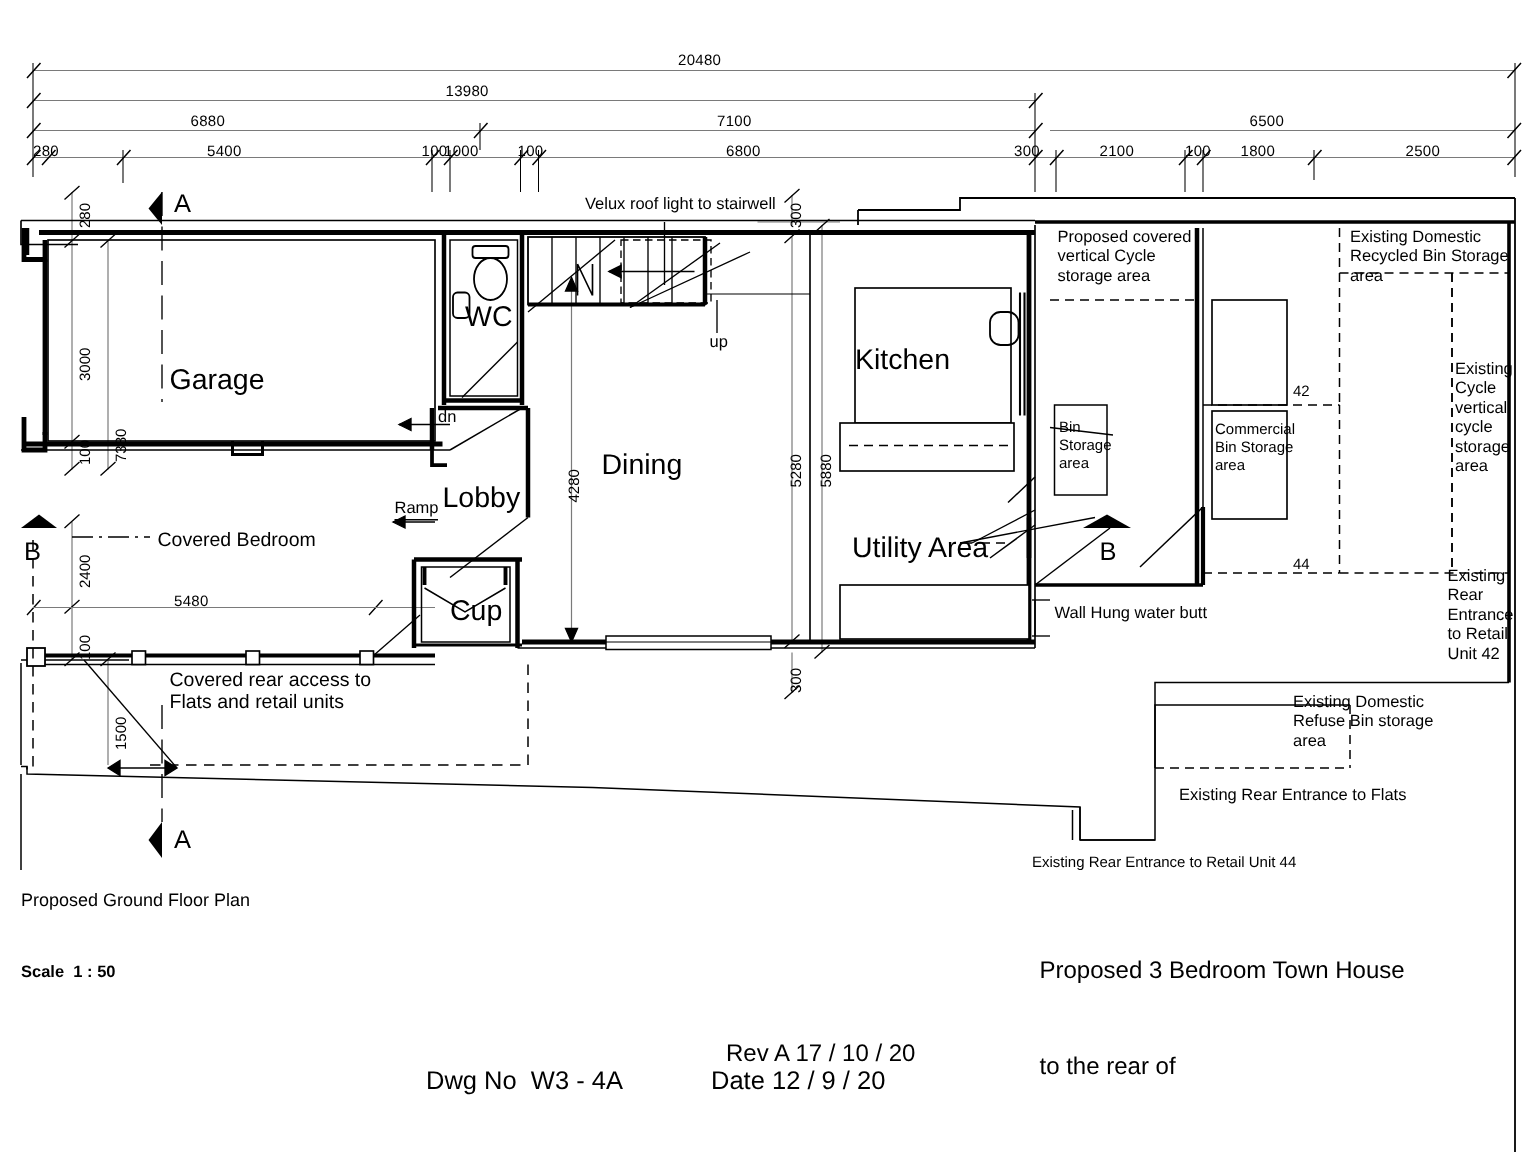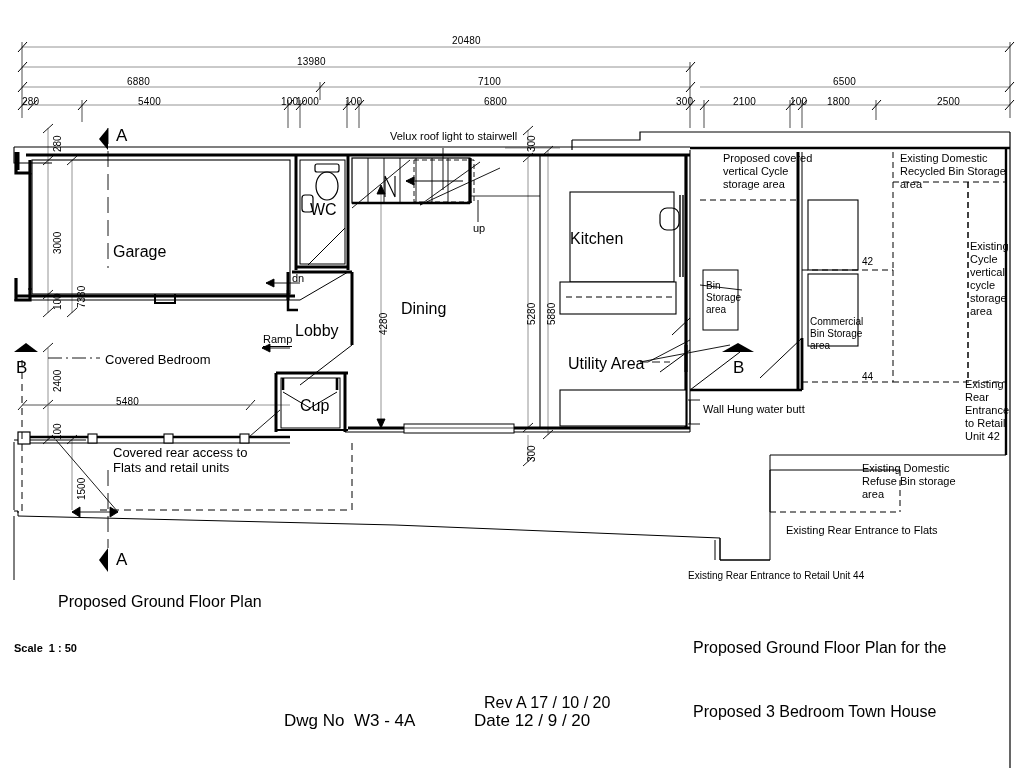--- a/index.html
+++ b/index.html
@@ -2,26 +2,26 @@
 <html><head>
 <meta charset="utf-8">
 <style>
   html,body{margin:0;padding:0;background:#ffffff;}
   body{width:1024px;height:768px;position:relative;overflow:hidden;
        font-family:"Liberation Sans","DejaVu Sans",sans-serif;color:#000;}
   #plan{position:absolute;left:0;top:0;width:1024px;height:768px;}
   .txt{position:absolute;white-space:pre;line-height:1.18;color:#000;}
   .dim{font-size:10px;letter-spacing:.2px;}
   .dimv{font-size:10px;transform-origin:0 0;transform:rotate(-90deg);}
-  .room{font-size:16px;}
+  .room{font-size:19px;}
   .room-sm{font-size:13px;}
   .note{font-size:10px;}
   .note11{font-size:11px;}
   .secletter{font-size:17px;}
-  .title-l{font-size:16px;margin-left:44px;}
+  .title-l{font-size:12px;}
   .scale-l{font-size:11px;}
   .dwg{font-size:17px;}
   .rev{font-size:16px;}
   .title-r{font-size:16px;line-height:1.32;}
   svg{display:block;}
 </style>
 </head>
 <body>
 
 <svg id="plan" viewBox="0 0 1024 768">
@@ -384,27 +384,27 @@
 <div class="txt room" style="left:568px;top:355px;">Utility Area</div>
 
 <div class="txt note11" style="left:390px;top:130px;">Velux roof light to stairwell</div>
 <div class="txt note11" style="left:473px;top:222px;">up</div>
 <div class="txt note11" style="left:292px;top:272px;">dn</div>
 <div class="txt note11" style="left:263px;top:333px;border-bottom:1px solid #000;">Ramp</div>
 <div class="txt room-sm" style="left:105px;top:352px;">Covered Bedroom</div>
 <div class="txt room-sm" style="left:113px;top:445px;">Covered rear access to
 Flats and retail units</div>
 
-<div class="txt note11" style="left:705px;top:152px;margin-left:18px;">Proposed covered
+<div class="txt note11" style="left:705px;top:152px;">Proposed covered
 vertical Cycle
 storage area</div>
 <div class="txt note" style="left:706px;top:280px;">Bin
 Storage
 area</div>
-<div class="txt note" style="left:810px;top:281px;margin-top:35px;">Commercial
+<div class="txt note" style="left:810px;top:281px;">Commercial
 Bin Storage
 area</div>
 <div class="txt note" style="left:862px;top:256px;">42</div>
 <div class="txt note" style="left:862px;top:371px;">44</div>
 
 <div class="txt note11" style="left:900px;top:152px;">Existing Domestic
 Recycled Bin Storage
 area</div>
 <div class="txt note11" style="left:970px;top:240px;">Existing
 Cycle
@@ -429,19 +429,18 @@
 <div class="txt secletter" style="left:16px;top:358px;">B</div>
 <div class="txt secletter" style="left:733px;top:358px;">B</div>
 
 <div class="txt title-l" style="left:14px;top:593px;">Proposed Ground Floor Plan</div>
 <div class="txt scale-l" style="left:14px;top:642px;font-weight:bold;">Scale  1 : 50</div>
 <div class="txt dwg" style="left:284px;top:711px;">Dwg No  W3 - 4A</div>
 <div class="txt dwg" style="left:474px;top:711px;">Date 12 / 9 / 20</div>
 <div class="txt rev" style="left:484px;top:694px;">Rev A 17 / 10 / 20</div>
 
 <div class="txt title-r" style="left:693px;top:595px;">
-  <div>Proposed Ground Floor Plan for the</div>
   <div>Proposed 3 Bedroom Town House</div>
   <div>to the rear of</div>
   
   
   
 </div>
 
 </body></html>

